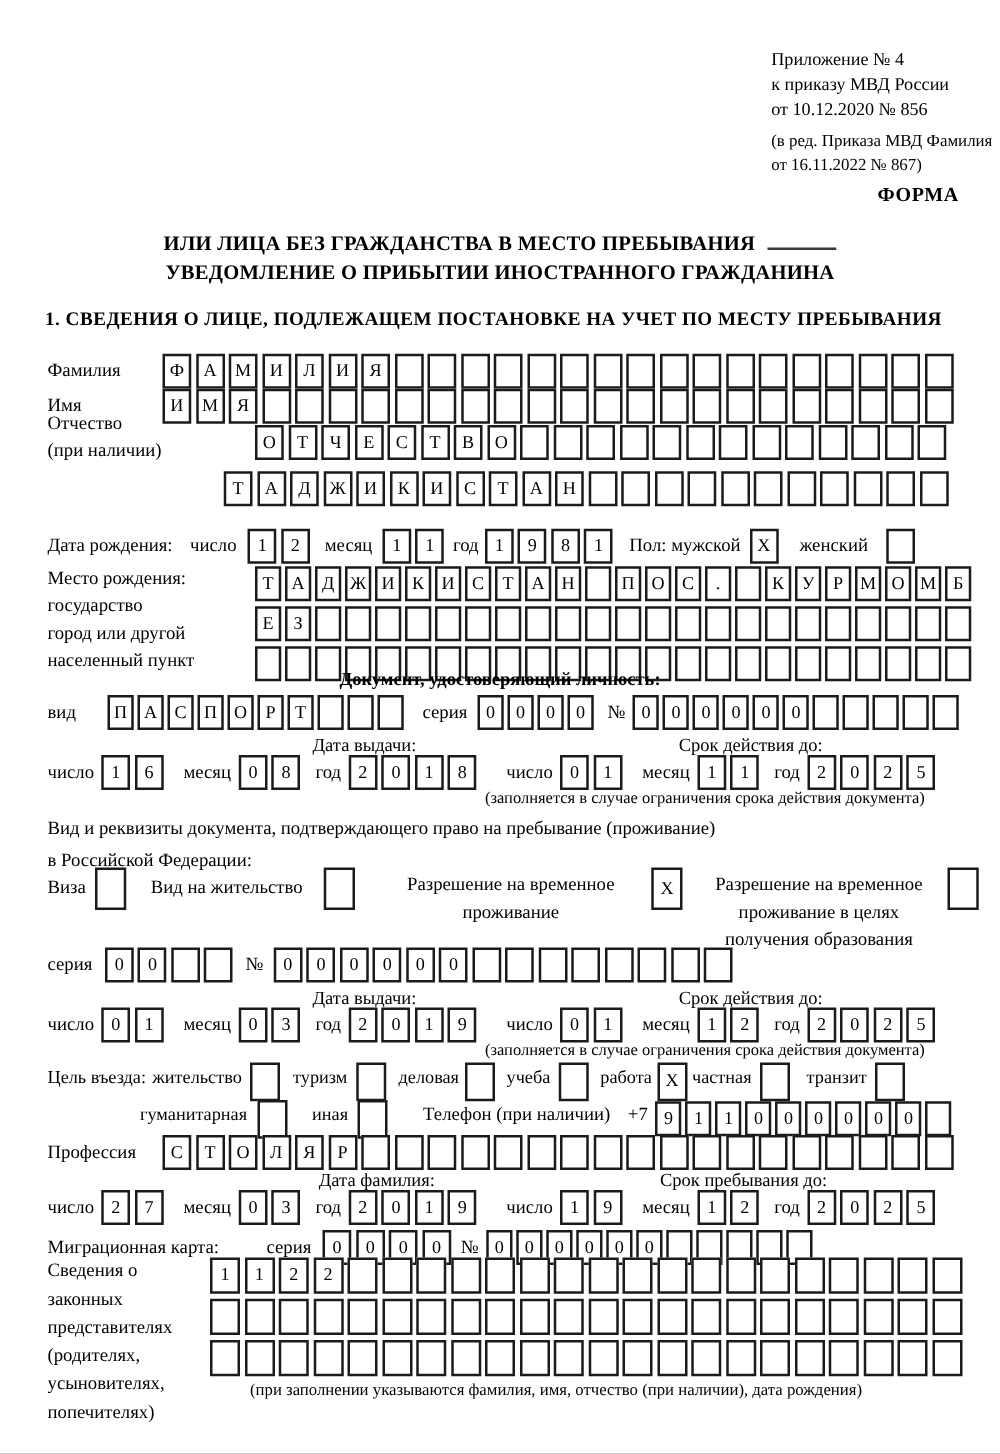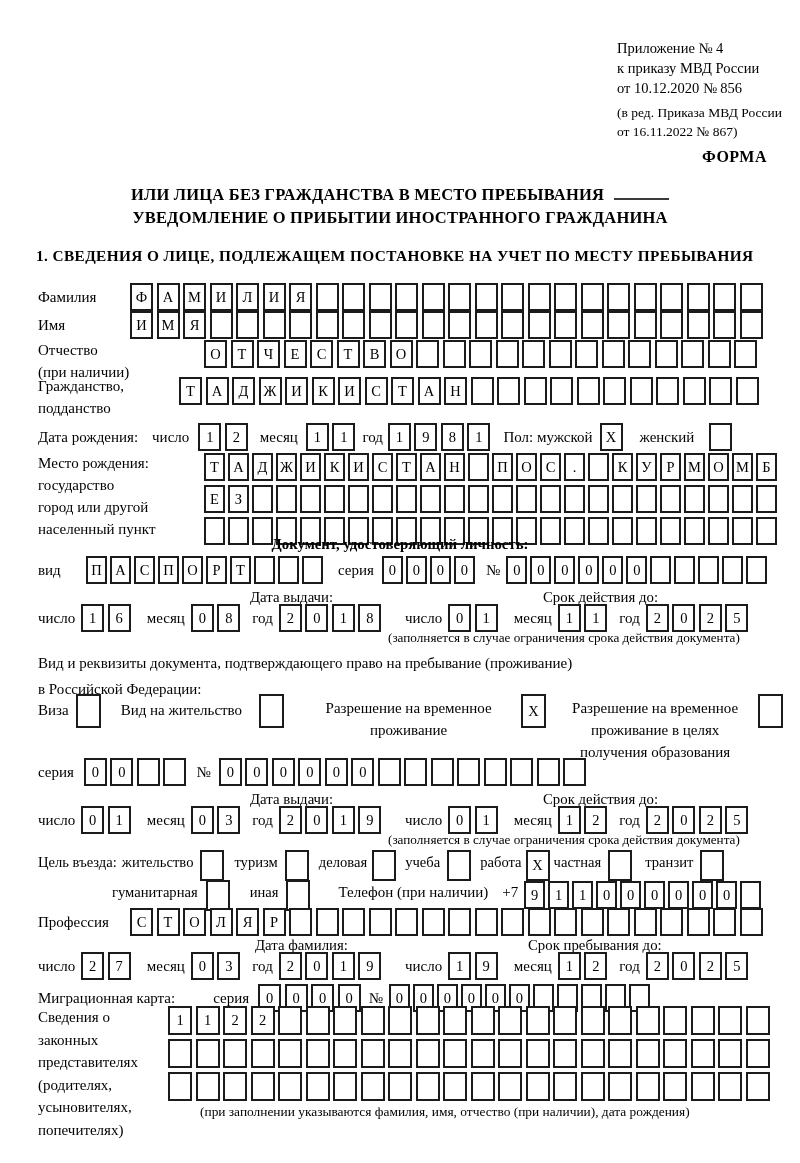--- a/index.html
+++ b/index.html
@@ -40,21 +40,21 @@
 </head>
 <body>
 
 <div class="page">
 
   <div class="abs hdr" style="left:617px;top:38px;">
     <div>Приложение № 4</div>
     <div>к приказу МВД России</div>
     <div>от 10.12.2020 № 856</div>
     <div class="small">
-      <div>(в ред. Приказа МВД России</div>
+      <div>(в ред. Приказа МВД Фамилия</div>
       <div>от 16.11.2022 № 867)</div>
     </div>
   </div>
   <div class="abs forma" style="right:33px;top:148px;">ФОРМА</div>
 
   <div class="abs title" style="left:0;right:0;top:183px;">
     <div>
       <span>ИЛИ ЛИЦА БЕЗ ГРАЖДАНСТВА В МЕСТО ПРЕБЫВАНИЯ</span><span class="underline-blank"></span>
     </div>
     <div>УВЕДОМЛЕНИЕ О ПРИБЫТИИ ИНОСТРАННОГО ГРАЖДАНИНА</div>
@@ -115,21 +115,21 @@
         <span class="cell"></span>
         <span class="cell"></span>
         <span class="cell"></span>
         <span class="cell"></span>
         <span class="cell"></span>
         <span class="cell"></span>
         <span class="cell"></span>
       </span>
   </div>
 
-  <div class="abs lblock" style="left:38px;top:339px;">
+  <div class="abs lblock" style="left:38px;top:328px;">
     <div>Отчество</div>
     <div>(при наличии)</div>
   </div>
   <div class="abs cells" style="left:204px;top:340px;">
       <span class="cell">О</span>
       <span class="cell">Т</span>
       <span class="cell">Ч</span>
       <span class="cell">Е</span>
       <span class="cell">С</span>
       <span class="cell">Т</span>
@@ -143,24 +143,20 @@
       <span class="cell"></span>
       <span class="cell"></span>
       <span class="cell"></span>
       <span class="cell"></span>
       <span class="cell"></span>
       <span class="cell"></span>
       <span class="cell"></span>
       <span class="cell"></span>
     </div>
 
-  <div class="abs lblock" style="left:38px;top:375px;">
-    <div>Гражданство,</div>
-    <div>подданство</div>
-  </div>
   <div class="abs cells" style="left:179px;top:377px;">
       <span class="cell">Т</span>
       <span class="cell">А</span>
       <span class="cell">Д</span>
       <span class="cell">Ж</span>
       <span class="cell">И</span>
       <span class="cell">К</span>
       <span class="cell">И</span>
       <span class="cell">С</span>
       <span class="cell">Т</span>

